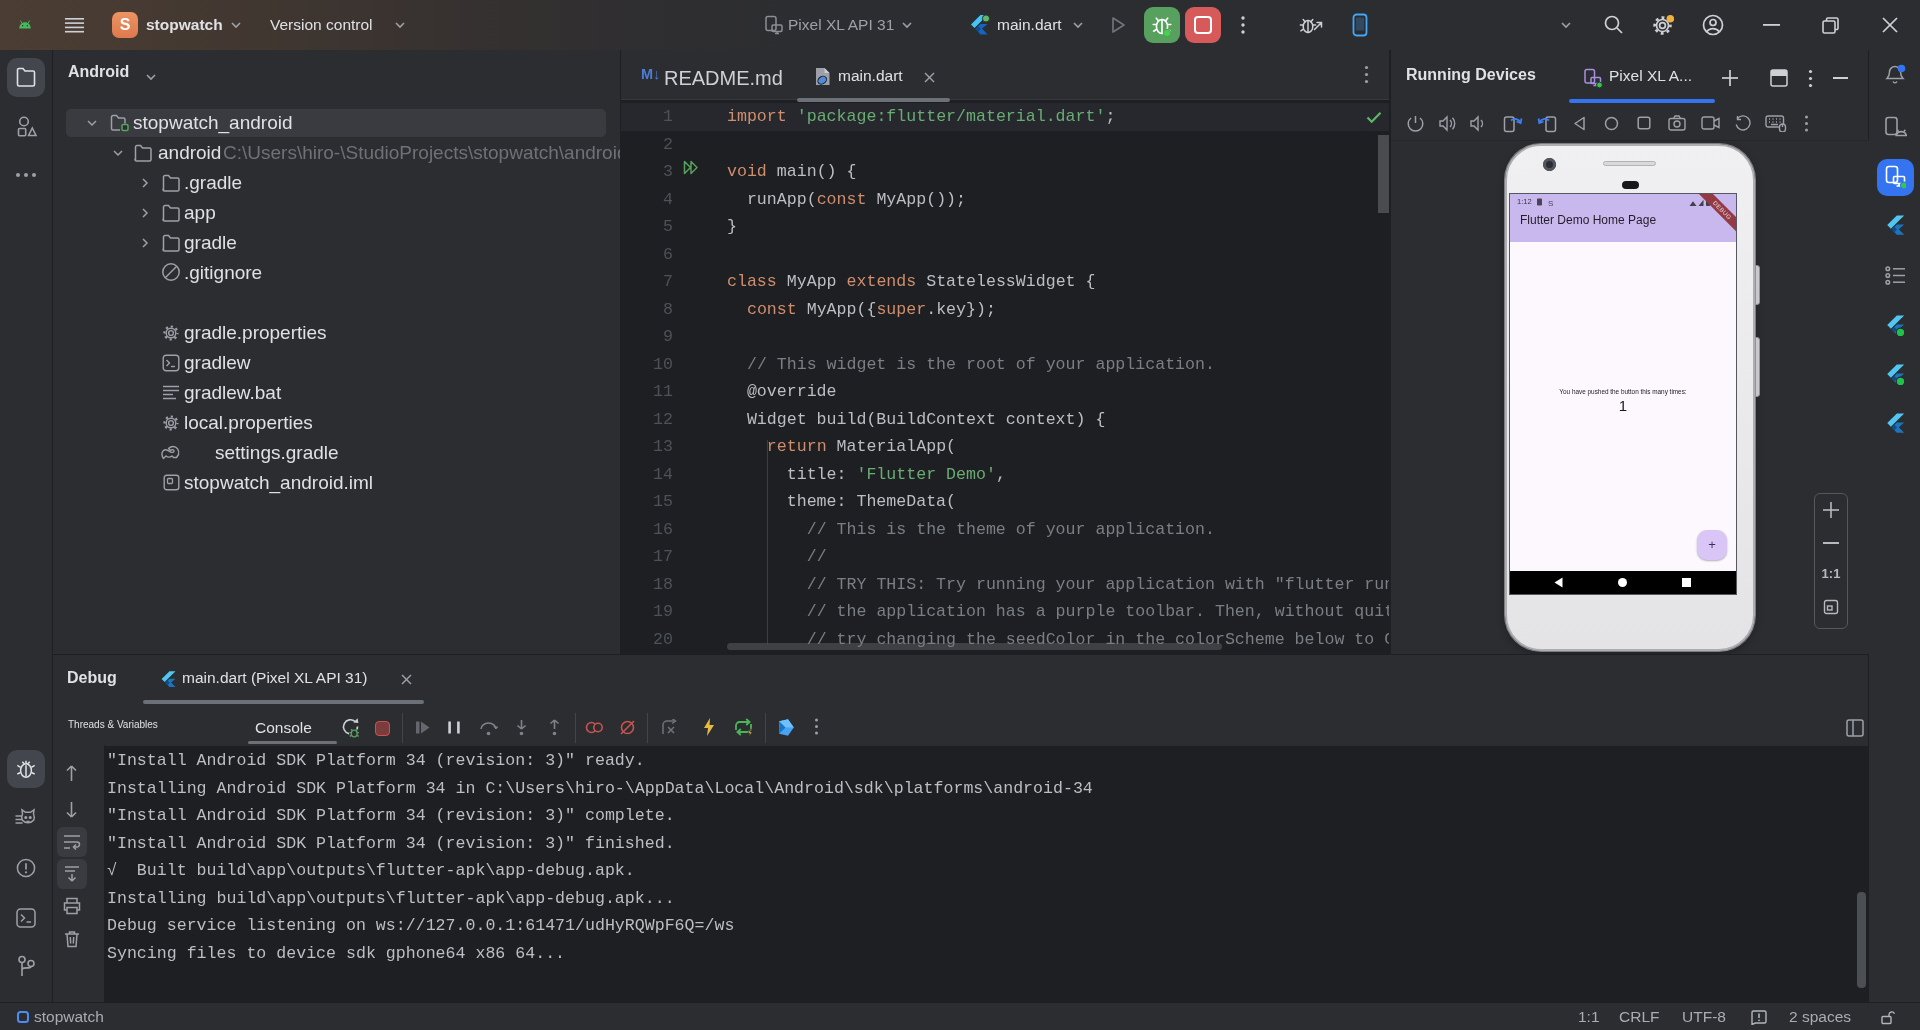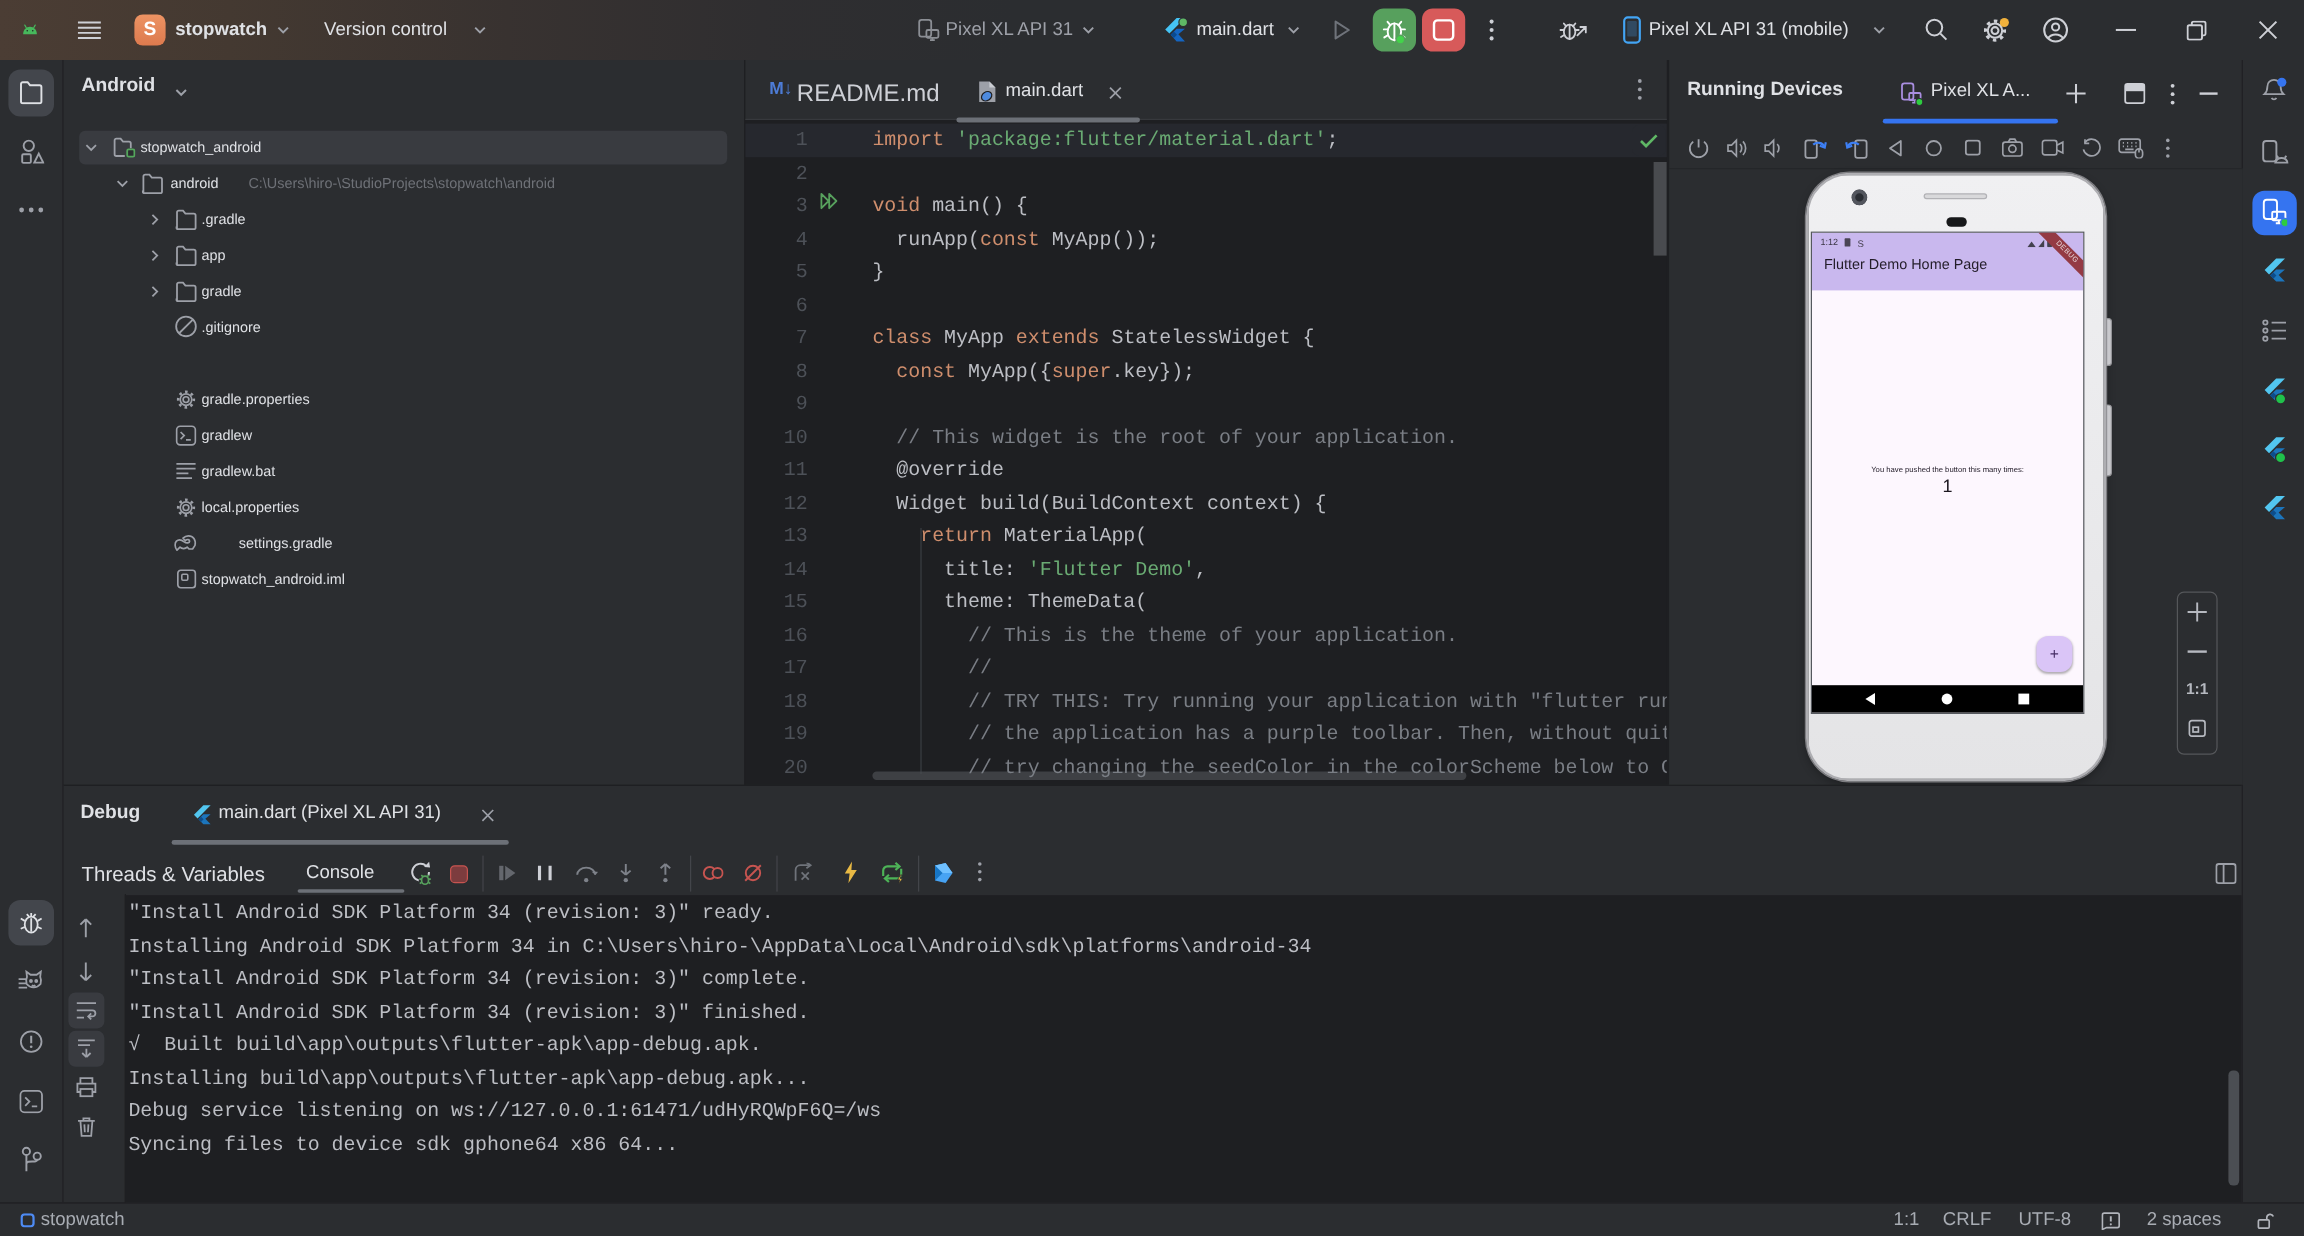--- a/index.html
+++ b/index.html
@@ -13,21 +13,21 @@
     background:linear-gradient(90deg,#4b3d34 0%,#443931 10%,#383230 22%,#2f2e30 33%,#2b2d30 44%,#2b2d30 100%); }
   .tbtext { position:absolute; top:0; height:50px; line-height:50px; font-size:15.5px; color:#dfe1e5; }
   .dim { color:#9da0a8; }
 
   
   #leftstrip { left:0; top:50px; width:53px; height:952px; background:#2b2d30; border-right:1px solid #1e1f22; }
   #rightstrip { left:1868px; top:50px; width:52px; height:952px; background:#2b2d30; border-left:1px solid #1e1f22; }
 
   
   #project { left:53px; top:50px; width:567px; height:604px; background:#2b2d30; }
-  .treerow { position:absolute; left:0; width:567px; height:30px; font-size:12px; color:#dfe1e5; }
+  .treerow { position:absolute; left:16px; width:567px; height:30px; font-size:19px; color:#dfe1e5; }
   .treerow .lbl { position:absolute; top:5px; line-height:20px; }
   .pathtxt { color:#6e7177; }
 
   
   #editor { left:620px; top:50px; width:769px; height:604px; background:#1e1f22; border-left:1px solid #1e1f22; }
   #tabbar { position:absolute; left:0; top:0; width:769px; height:50px; background:#2b2d30; border-bottom:1px solid #37393d; }
   #gutter { position:absolute; left:0; top:53px; width:52px; text-align:right; font-family:"Liberation Mono", monospace; font-size:16.6px; line-height:27.5px; color:#4d5158; white-space:pre; }
   #code { position:absolute; left:106px; top:53px; font-family:"Liberation Mono", monospace; font-size:16.6px; line-height:27.5px; color:#bcbec4; white-space:pre; }
   .kw { color:#cf8e6d; } .str { color:#6aab73; } .cmt { color:#7a7e85; }
   #curline { position:absolute; left:0; top:53px; width:769px; height:28px; background:#26282e; }
@@ -125,21 +125,20 @@
       <g fill="none" stroke="#ced0d6" stroke-width="1.5" stroke-linecap="round">
         <ellipse cx="10" cy="13.5" rx="4.8" ry="6"></ellipse>
         <path d="M7.2 9 L5.2 6.6 M12.8 9 L14.8 6.6 M5.2 12 H2.4 M5.2 16.3 L2.8 17.8 M14.8 12 H17.6 M10 7.5 V19.5"></path>
         <path d="M16.5 16.5 L23.5 9.5 M23.5 14 V9.5 H19"></path>
       </g>
     </svg>
     <svg class="icon" style="left:1352px;top:13px;" width="16" height="24" viewBox="0 0 16 24">
         <rect x="1.5" y="1.5" width="13" height="21" rx="3" fill="none" stroke="#43a5f5" stroke-width="1.8"></rect>
         <rect x="4" y="4.5" width="8" height="13" rx="1" fill="#43a5f5" opacity="0.25"></rect>
       </svg>
-    <div class="tbtext" style="left:1374px;">Pixel XL API 31 (mobile)</div>
     <svg class="icon" style="left:1560px;top:21px;" width="12" height="8" viewBox="0 0 12 8">
         <path d="M2 2 L6 6 L10 2" fill="none" stroke="#9da0a8" stroke-width="1.6"></path>
       </svg>
     <svg class="icon" style="left:1603px;top:14px;" width="21" height="21" viewBox="0 0 21 21">
         <circle cx="9" cy="9" r="6.5" fill="none" stroke="#ced0d6" stroke-width="1.7"></circle>
         <line x1="14" y1="14" x2="19" y2="19" stroke="#ced0d6" stroke-width="1.7"></line>
       </svg>
     <svg class="icon" style="left:1651px;top:13px;" width="24" height="24" viewBox="0 0 24 24">
       <g fill="none" stroke="#ced0d6">
         <circle cx="11.5" cy="12.5" r="2.9" stroke-width="1.7"></circle>
@@ -634,21 +633,21 @@
       </svg>
     <div class="abs" style="left:129px;top:14px;font-size:15.5px;color:#dfe1e5;">main.dart (Pixel XL API 31)</div>
     <svg class="icon" style="left:348px;top:19px;" width="11" height="11" viewBox="0 0 11 11">
         <g stroke="#9da0a8" stroke-width="1.4">
           <line x1="1" y1="1" x2="10" y2="10"></line>
           <line x1="10" y1="1" x2="1" y2="10"></line>
         </g>
       </svg>
     <div class="abs" style="left:90px;top:45px;width:281px;height:4px;background:#6c7077;border-radius:2px;"></div>
 
-    <div class="abs" style="left:15px;top:64px;font-size:17px;color:#dfe1e5;">Threads &amp; Variables</div>
+    <div class="abs" style="left:15px;top:64px;font-size:10px;color:#dfe1e5;">Threads &amp; Variables</div>
     <div class="abs" style="left:202px;top:64px;font-size:15.5px;color:#dfe1e5;">Console</div>
     <div class="abs" style="left:195px;top:86px;width:89px;height:3px;background:#6c7077;border-radius:2px;"></div>
 
     <svg class="icon" style="left:287px;top:62px;" width="21" height="22" viewBox="0 0 21 22">
         <path d="M15.2 4.6 a7 7 0 1 0 2.3 5" fill="none" stroke="#ced0d6" stroke-width="1.6"></path>
         <path d="M13.4 5.6 L18.4 5.9 L17.6 1.2 Z" fill="#ced0d6"></path>
         <circle cx="14.2" cy="16.5" r="5.2" fill="#2b2d30"></circle>
         <g fill="none" stroke="#57a05d" stroke-width="1.4">
           <ellipse cx="14.2" cy="16.5" rx="2.9" ry="3.4"></ellipse>
           <path d="M12.5 13.7 L11.1 12.2 M15.9 13.7 L17.3 12.2 M11.3 15.6 H9.4 M11.4 18.2 L9.8 19.4 M17.1 15.6 H19 M17 18.2 L18.6 19.4"></path>

